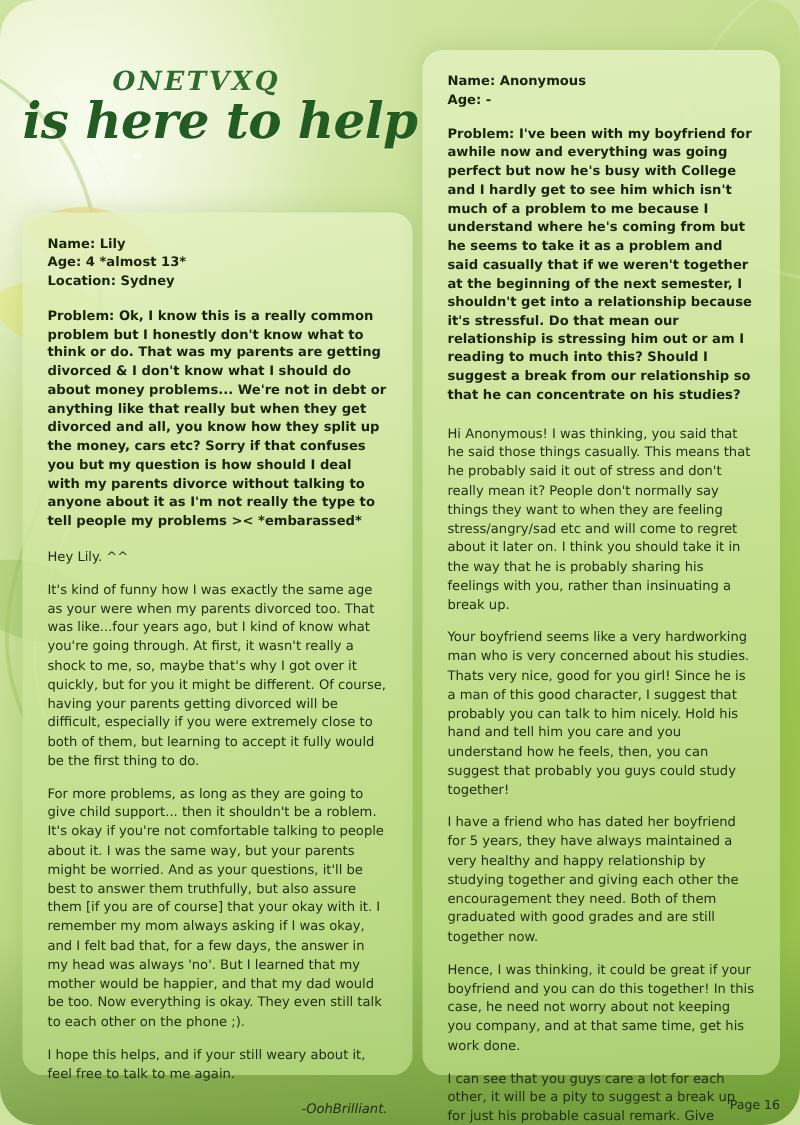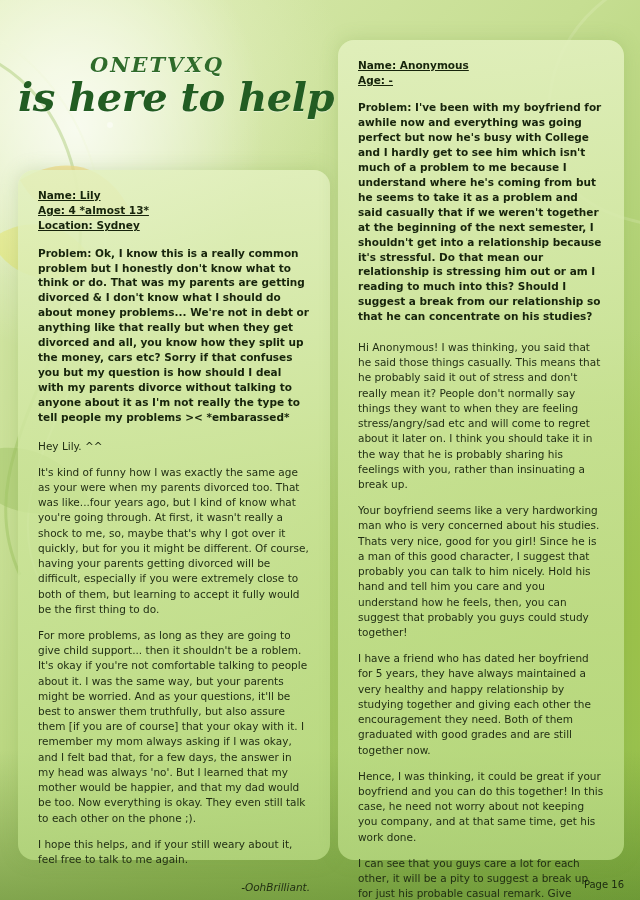--- a/index.html
+++ b/index.html
@@ -15,20 +15,21 @@
   }
   .page {
     position: relative;
     width: 640px;
     height: 900px;
     overflow: hidden;
     background:
       radial-gradient(ellipse 420px 300px at 8% 8%, #e9f3c9 0%, rgba(233,243,201,0) 70%),
       radial-gradient(ellipse 500px 420px at 95% 70%, #9cc24a 0%, rgba(156,194,74,0) 72%),
       linear-gradient(135deg, #dcebb2 0%, #c6de92 38%, #a9cd68 68%, #8dbd4a 100%);
+    border-radius: 30px;
   }
   
   .deco {
     position: absolute;
     pointer-events: none;
   }
   .deco-left-glow {
     left: -60px; top: -40px;
     width: 340px; height: 420px;
     background: radial-gradient(ellipse at 40% 40%, rgba(255,255,255,.75) 0%, rgba(255,255,255,0) 65%);
@@ -97,21 +98,20 @@
     left: 338px;
     top: 40px;
     width: 286px;
     height: 820px;
   }
   .meta {
     font-size: 10.5px;
     line-height: 1.45;
     font-weight: bold;
     color: #17240c;
-    text-decoration: underline;
   }
   .problem {
     font-size: 10.5px;
     line-height: 1.42;
     font-weight: bold;
     margin-top: 12px;
     color: #17240c;
   }
   .reply {
     font-size: 10.5px;

